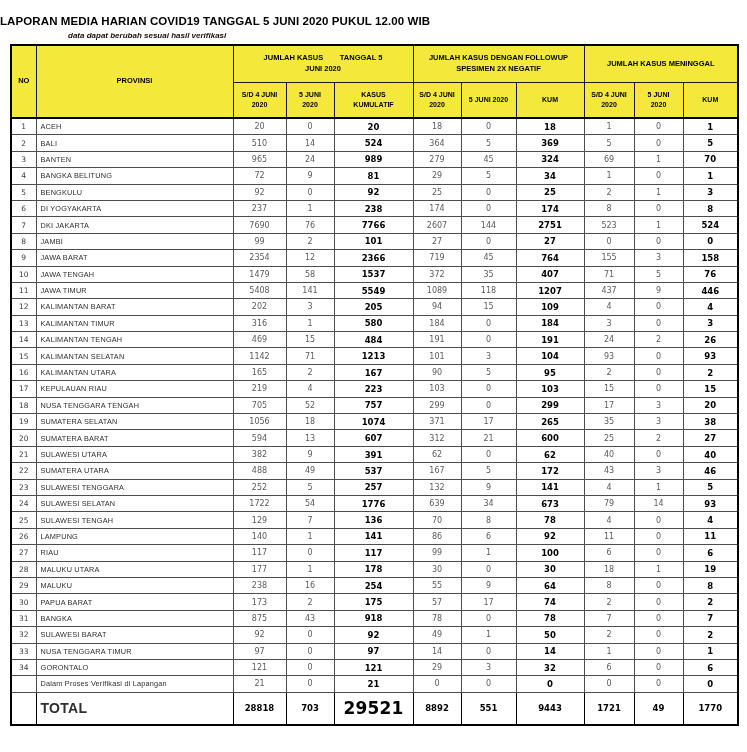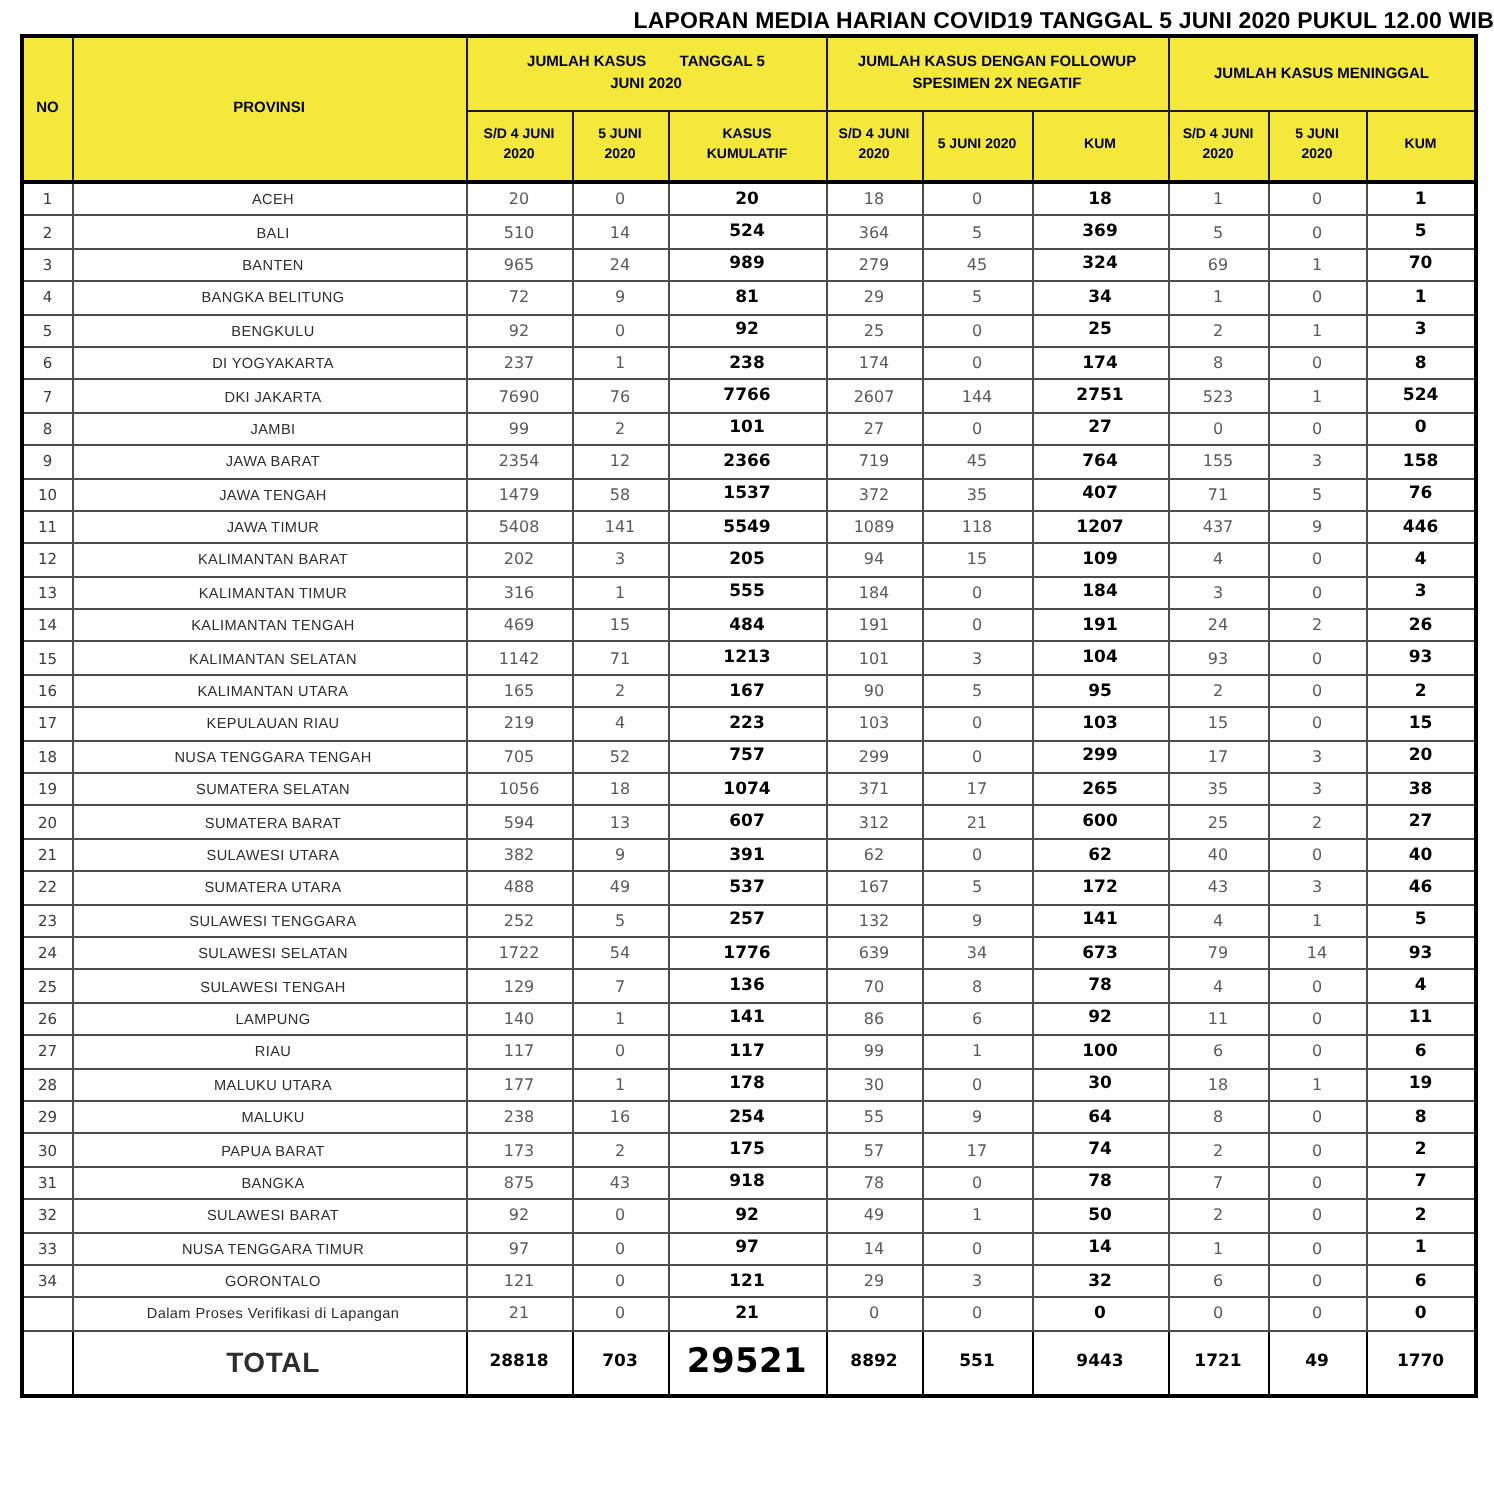--- a/index.html
+++ b/index.html
@@ -1,42 +1,43 @@
 <!DOCTYPE html>
 <html><head>
 <meta charset="utf-8">
 <style>
   html,body{margin:0;padding:0;background:#ffffff;width:747px;height:752px;overflow:hidden;
     font-family:"Liberation Sans",sans-serif;}
   .page{width:747px;height:752px;position:relative;}
-  .title{padding-top:5px;text-align:right;font-size:11.5px;font-weight:bold;color:#000;letter-spacing:.1px;}
+  .title{padding-top:15px;text-align:left;font-size:11.5px;font-weight:bold;color:#000;letter-spacing:.1px;}
   .note{margin:4px 0 4px 68px;font-size:8px;font-weight:bold;font-style:italic;color:#111;}
   table{border-collapse:collapse;table-layout:fixed;width:727px;margin-left:10px;border:2px solid #000;}
   th,td{overflow:hidden;padding:0;}
   thead th{background:#F4E83B;border:1px solid #1a1a1a;font-size:7.5px;font-weight:bold;
     text-align:center;vertical-align:middle;color:#000;white-space:pre-wrap;line-height:1.45;}
   thead tr.grp-row th{height:36px;}
   thead tr.sub-row th{height:34px;font-size:7px;}
   thead{border-bottom:2px solid #000;}
   tbody td{border:1px solid #4d4d4d;background:#fff;height:15.4px;vertical-align:middle;}
   td.no{font-size:7.5px;color:#3c3c3c;text-align:center;font-family:"DejaVu Sans",sans-serif;}
-  td.prov{font-size:7.3px;color:#2e2e2e;text-align:center;padding-left:4px;letter-spacing:.2px;}
+  td.prov{font-size:7.3px;color:#2e2e2e;text-align:left;padding-left:4px;letter-spacing:.2px;}
   td.num{font-family:"DejaVu Sans",sans-serif;font-size:8px;color:#5a5a5a;text-align:center;}
   td.kum{font-weight:bold;color:#000;font-size:8.5px;}
   tr.total-row td{border:1px solid #000;height:31px;}
   tr.total-row td.prov{font-size:14px;font-weight:bold;letter-spacing:.3px;}
   tr.total-row td.num{font-weight:bold;color:#000;font-size:8.5px;}
   tr.total-row td.kum-xl{font-size:17px;letter-spacing:.2px;margin-top:16px;}
   .source{margin:20px 0 0 17px;font-size:11px;font-weight:bold;color:#1a1a1a;}
 </style>
 </head>
 <body>
 
 <div class="page">
   <div class="title">LAPORAN MEDIA HARIAN COVID19 TANGGAL 5 JUNI 2020 PUKUL 12.00 WIB</div>
+  <div class="note">data dapat berubah sesuai hasil verifikasi</div>
 
   <table>
     <colgroup>
       <col style="width:25px">
         <col style="width:197px">
       <col style="width:53px">
         <col style="width:48px">
         <col style="width:79px">
       <col style="width:48px">
         <col style="width:55px">
@@ -228,21 +229,21 @@
           <td class="num kum">109</td>
           <td class="num">4</td>
           <td class="num">0</td>
           <td class="num kum">4</td>
         </tr>
         <tr>
           <td class="no">13</td>
           <td class="prov">KALIMANTAN TIMUR</td>
           <td class="num">316</td>
           <td class="num">1</td>
-          <td class="num kum">555</td>
+          <td class="num kum">580</td>
           <td class="num">184</td>
           <td class="num">0</td>
           <td class="num kum">184</td>
           <td class="num">3</td>
           <td class="num">0</td>
           <td class="num kum">3</td>
         </tr>
         <tr>
           <td class="no">14</td>
           <td class="prov">KALIMANTAN TENGAH</td>

